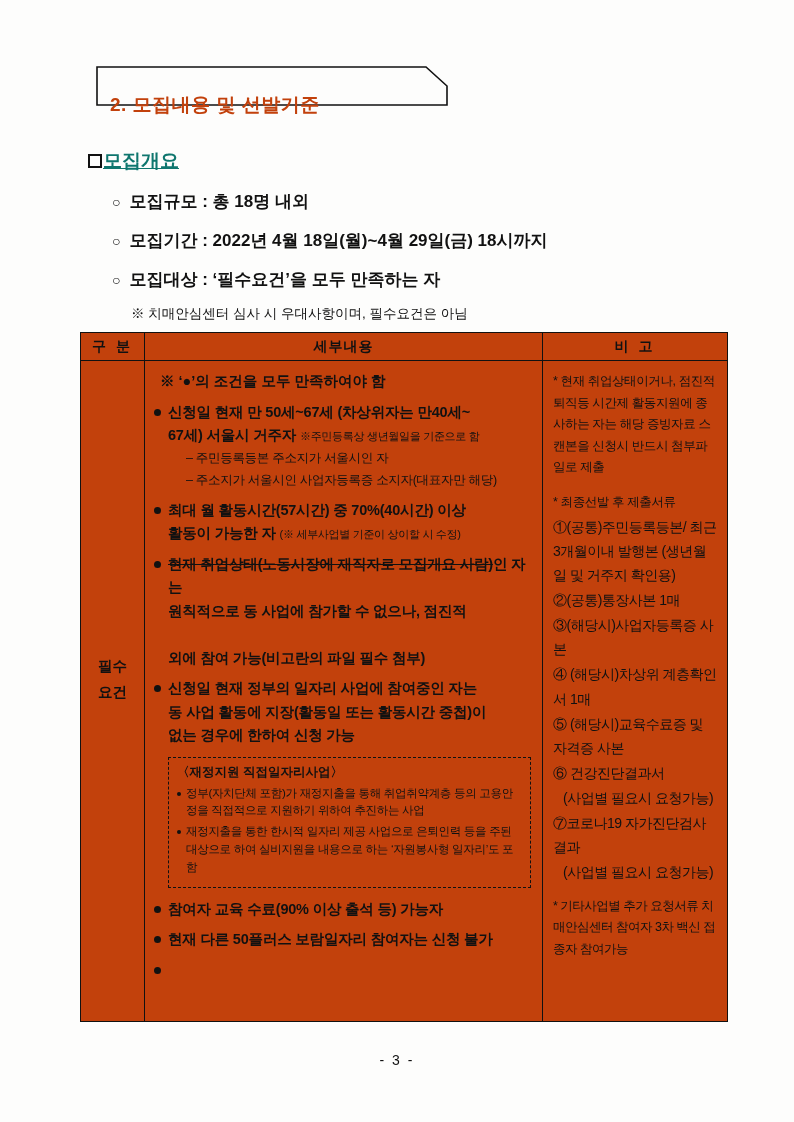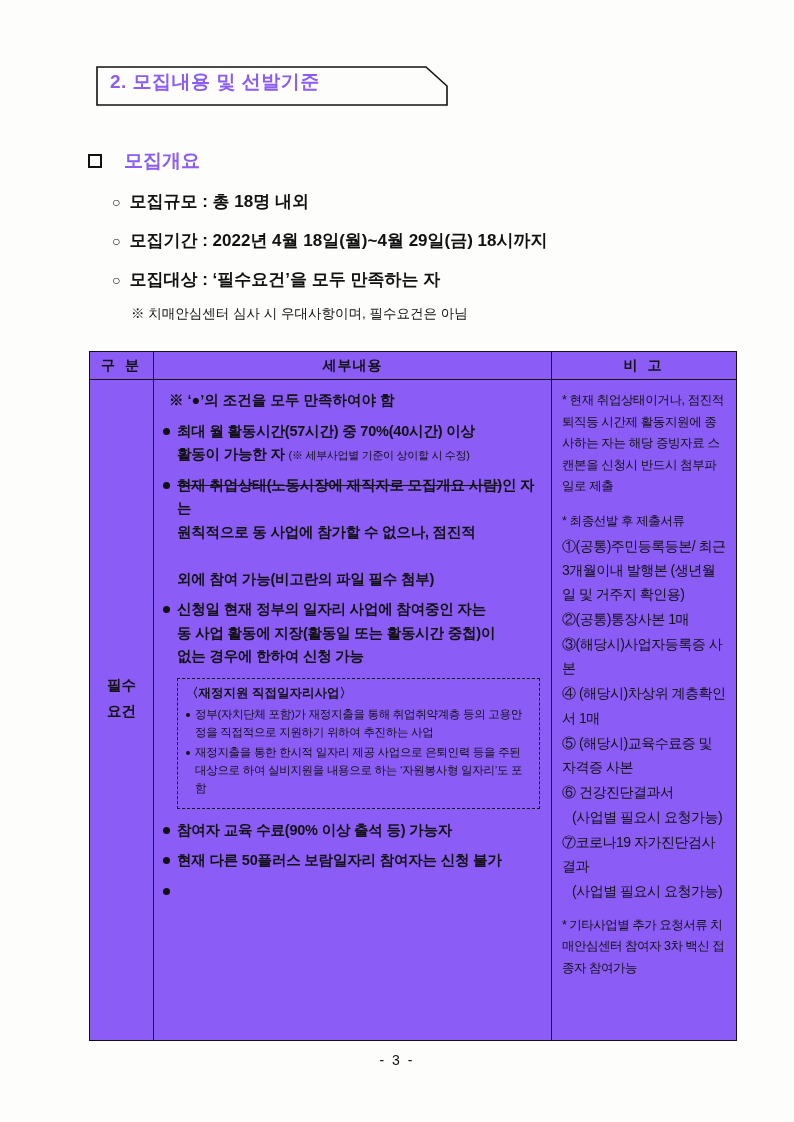--- a/index.html
+++ b/index.html
@@ -29,39 +29,40 @@
     width: 352px;
     height: 40px;
   }
   .section-banner .banner-shape {
     position: absolute;
     inset: 0;
   }
   .section-banner .banner-text {
     position: absolute;
     left: 14px;
-    top: 3px;
+    top: 26px;
     font-size: 19px;
     font-weight: bold;
     letter-spacing: 0.5px;
-    color: #8b5cf6;
+    color: #c2410c;
     white-space: nowrap;
   }
 
   
   .subhead {
     position: absolute;
     left: 88px;
     top: 148px;
     font-size: 19px;
     font-weight: bold;
-    color: #8b5cf6;
+    color: #0f766e;
     display: flex;
     align-items: center;
-    gap: 22px;
+    gap: 1px;
+    text-decoration: underline;
   }
   .subhead .box-marker {
     display: inline-block;
     width: 14px;
     height: 14px;
     border: 2px solid #111;
     box-sizing: border-box;
   }
 
   
@@ -90,27 +91,26 @@
     left: 131px;
     top: 305px;
     font-size: 13.5px;
     color: #111;
     white-space: nowrap;
   }
 
   
   .tbl {
     position: absolute;
-    left: 89px;
+    left: 80px;
     top: 332px;
     width: 648px;
     border: 1.4px solid #111;
     box-sizing: border-box;
-    background: #8b5cf6;
-    margin-top: 19px;
+    background: #c2410c;
   }
   .tbl-head {
     display: flex;
     border-bottom: 1.4px solid #111;
     height: 27px;
     align-items: center;
   }
   .th {
     font-size: 14px;
     font-weight: bold;
@@ -305,20 +305,30 @@
       <div class="col-1">
         <div class="vlabel">
           <div>필수</div>
           <div>요건</div>
         </div>
       </div>
 
       <div class="col-2">
         <div class="c2-note">※ ‘●’의 조건을 모두 만족하여야 함</div>
 
+        <div class="itm">
+          <span class="dot"></span>
+          <div class="body">
+            <span>신청일 현재 만 50세~67세 (차상위자는 만40세~</span><br>
+            <span>67세) 서울시 거주자</span>
+            <span class="small">※주민등록상 생년월일을 기준으로 함</span>
+            <div class="sub-dash">– 주민등록등본 주소지가 서울시인 자</div>
+            <div class="sub-dash">– 주소지가 서울시인 사업자등록증 소지자(대표자만 해당)</div>
+          </div>
+        </div>
 
         <div class="itm">
           <span class="dot"></span>
           <div class="body">
             <span>최대 월 활동시간(57시간) 중 70%(40시간) 이상</span><br>
             <span>활동이 가능한 자</span>
             <span class="small">(※ 세부사업별 기준이 상이할 시 수정)</span>
           </div>
         </div>
 

